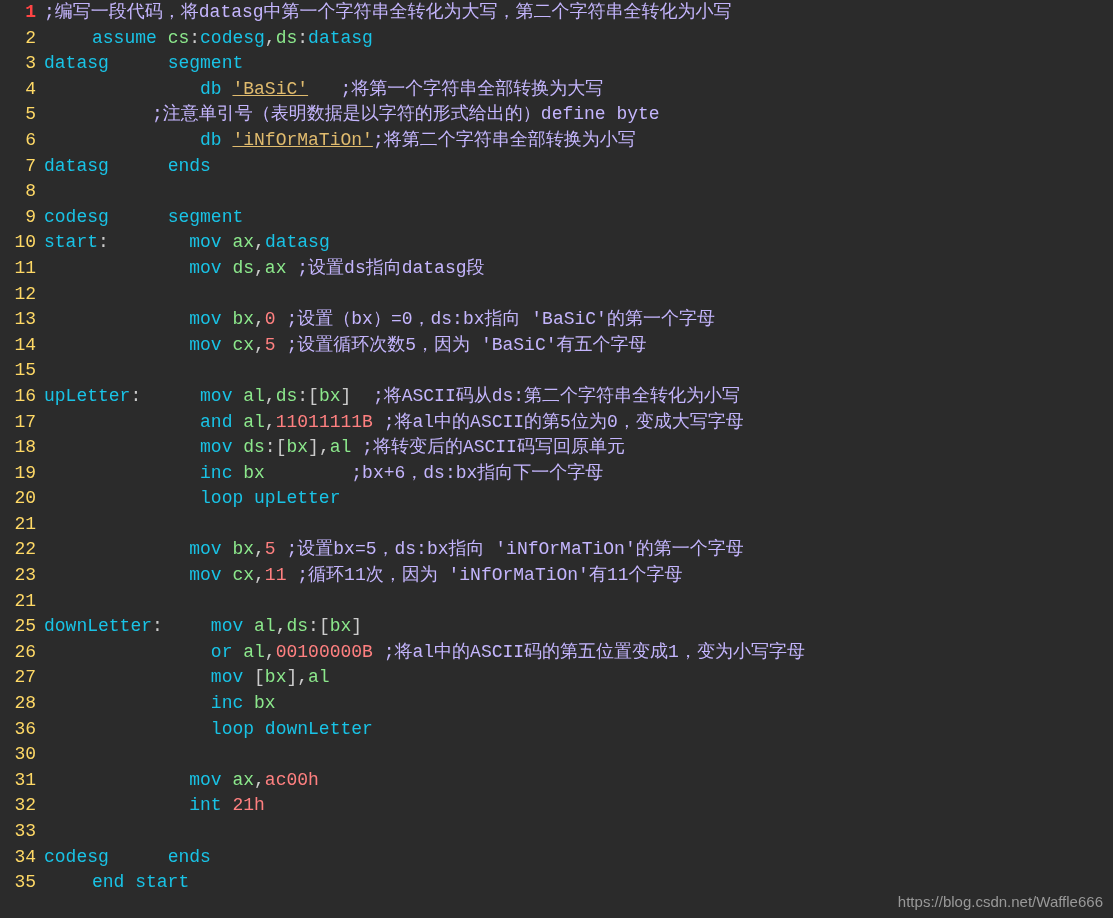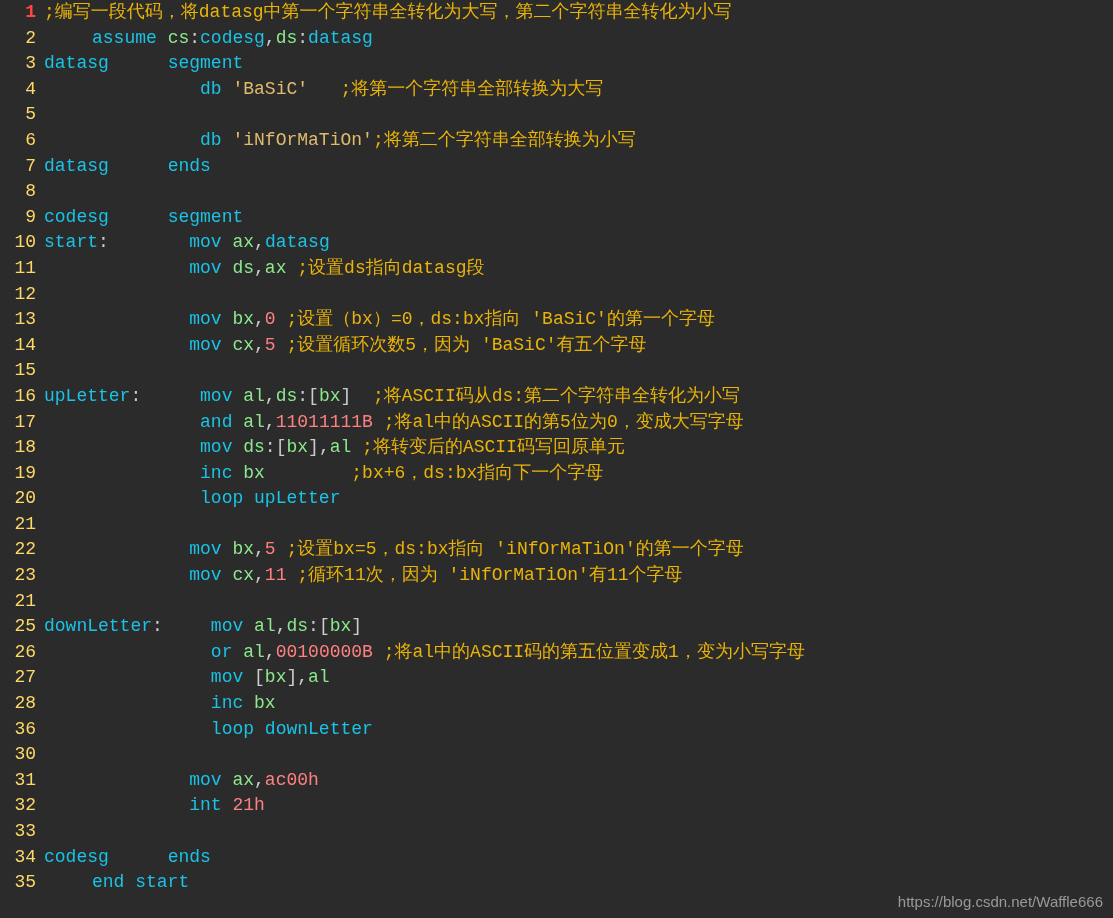--- a/index.html
+++ b/index.html
@@ -30,45 +30,45 @@
     user-select: none;
     flex-shrink: 0;
   }
   .ln.hl {
     color: #ff4444;
     font-weight: bold;
   }
   .code {
     flex: 1;
   }
-  .cm { color: #eab308; }     
+  .cm { color: #c4b5fd; }     
   .kw { color: #19c3e6; margin-left: 48px; }     
   .rg { color: #8ce88c; }     
   .nm { color: #ff8080; }     
-  .st { color: #e0bb6e; }     
+  .st { color: #e0bb6e; text-decoration: underline; }     
   .lb { color: #19c3e6; }     
   .pn { color: #cccccc; }     
   .watermark {
     position: absolute;
     bottom: 6px;
     right: 10px;
     color: #999;
     font-size: 15px;
     font-family: Arial, sans-serif;
   }
 </style>
 </head>
 <body>
 
 <div class="editor" id="editor">
     <div class="line"><span class="ln hl">1</span><span class="code"><span class="cm">;编写一段代码，将datasg中第一个字符串全转化为大写，第二个字符串全转化为小写</span></span></div>
     <div class="line"><span class="ln">2</span><span class="code"><span class="kw">assume</span><span class="pn"> </span><span class="rg">cs</span><span class="pn">:</span><span class="lb">codesg</span><span class="pn">,</span><span class="rg">ds</span><span class="pn">:</span><span class="lb">datasg</span></span></div>
     <div class="line"><span class="ln">3</span><span class="code"><span class="lb">datasg</span><span class="pn"> </span><span class="kw">segment</span></span></div>
     <div class="line"><span class="ln">4</span><span class="code"><span class="pn">          </span><span class="kw">db</span><span class="pn"> </span><span class="st">'BaSiC'</span><span class="pn">   </span><span class="cm">;将第一个字符串全部转换为大写</span></span></div>
-    <div class="line"><span class="ln">5</span><span class="code"><span class="pn">          </span></span></div>
+    <div class="line"><span class="ln">5</span><span class="code"><span class="pn">          </span><span class="cm">;注意单引号（表明数据是以字符的形式给出的）define byte</span></span></div>
     <div class="line"><span class="ln">6</span><span class="code"><span class="pn">          </span><span class="kw">db</span><span class="pn"> </span><span class="st">'iNfOrMaTiOn'</span><span class="cm">;将第二个字符串全部转换为小写</span></span></div>
     <div class="line"><span class="ln">7</span><span class="code"><span class="lb">datasg</span><span class="pn"> </span><span class="kw">ends</span></span></div>
     <div class="line"><span class="ln">8</span><span class="code"><span class="pn"> </span></span></div>
     <div class="line"><span class="ln">9</span><span class="code"><span class="lb">codesg</span><span class="pn"> </span><span class="kw">segment</span></span></div>
     <div class="line"><span class="ln">10</span><span class="code"><span class="lb">start</span><span class="pn">:   </span><span class="kw">mov</span><span class="pn"> </span><span class="rg">ax</span><span class="pn">,</span><span class="lb">datasg</span></span></div>
     <div class="line"><span class="ln">11</span><span class="code"><span class="pn">         </span><span class="kw">mov</span><span class="pn"> </span><span class="rg">ds</span><span class="pn">,</span><span class="rg">ax</span><span class="pn"> </span><span class="cm">;设置ds指向datasg段</span></span></div>
     <div class="line"><span class="ln">12</span><span class="code"><span class="pn"> </span></span></div>
     <div class="line"><span class="ln">13</span><span class="code"><span class="pn">         </span><span class="kw">mov</span><span class="pn"> </span><span class="rg">bx</span><span class="pn">,</span><span class="nm">0</span><span class="pn"> </span><span class="cm">;设置（bx）=0，ds:bx指向 'BaSiC'的第一个字母</span></span></div>
     <div class="line"><span class="ln">14</span><span class="code"><span class="pn">         </span><span class="kw">mov</span><span class="pn"> </span><span class="rg">cx</span><span class="pn">,</span><span class="nm">5</span><span class="pn"> </span><span class="cm">;设置循环次数5，因为 'BaSiC'有五个字母</span></span></div>
     <div class="line"><span class="ln">15</span><span class="code"><span class="pn"> </span></span></div>

